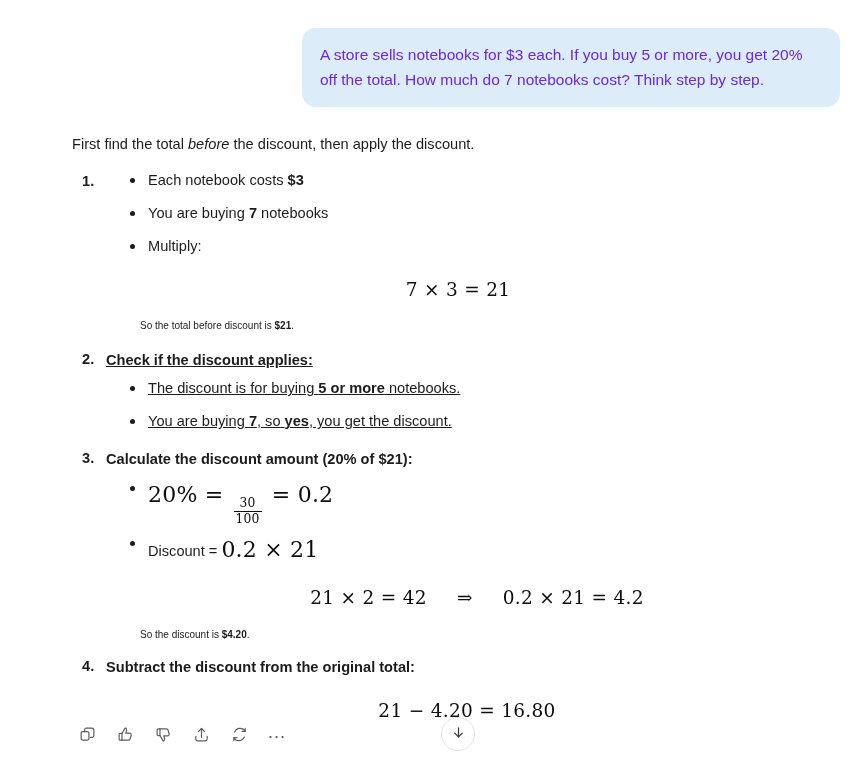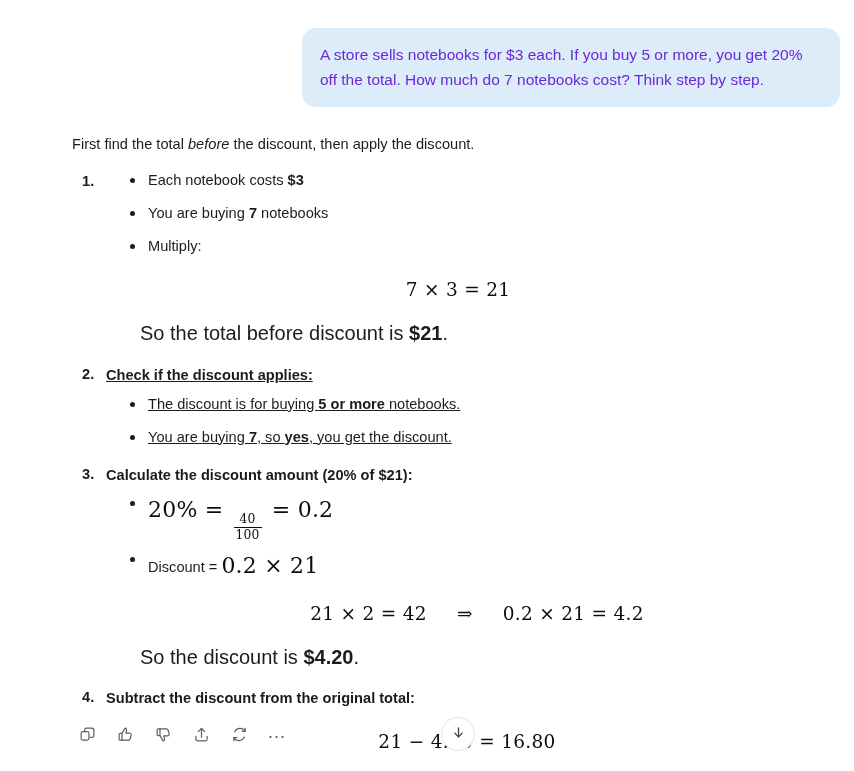--- a/index.html
+++ b/index.html
@@ -92,21 +92,21 @@
     left: 0;
     top: 8px;
     width: 5px;
     height: 5px;
     border-radius: 50%;
     background: #1c1c1c;
   }
 
   .note {
     margin: 12px 0 0 34px;
-    font-size: 20px;
+    font-size: 10px;
   }
 
   
   .math, .math-inline {
     font-family: "DejaVu Serif", "Liberation Serif", serif;
     color: #0d0d0d;
   }
   .math-block {
     text-align: center;
     margin: 18px 0 14px 0;
@@ -222,21 +222,21 @@
     </li>
 
     <li style="margin-top:14px;">
       <div class="step-head">Calculate the discount amount (20% of $21):</div>
       <ul class="sub">
         <li style="margin-bottom:7px;">
           <span class="math-inline">
             <span>20%</span>
             <span>=</span>
             <span class="frac">
-              <span class="num">40</span>
+              <span class="num">30</span>
               <span class="den">100</span>
             </span>
             <span>=</span>
             <span>0.2</span>
           </span>
         </li>
         <li>
           <span>Discount = </span><span class="math-inline"><span>0.2</span> <span>×</span> <span>21</span></span>
         </li>
       </ul>

